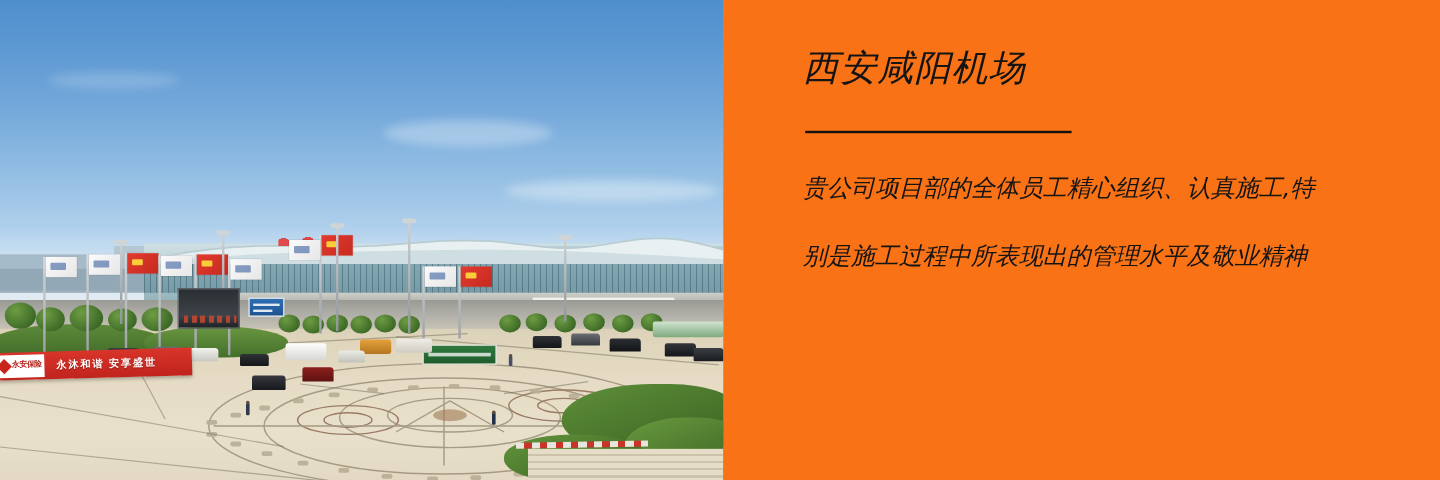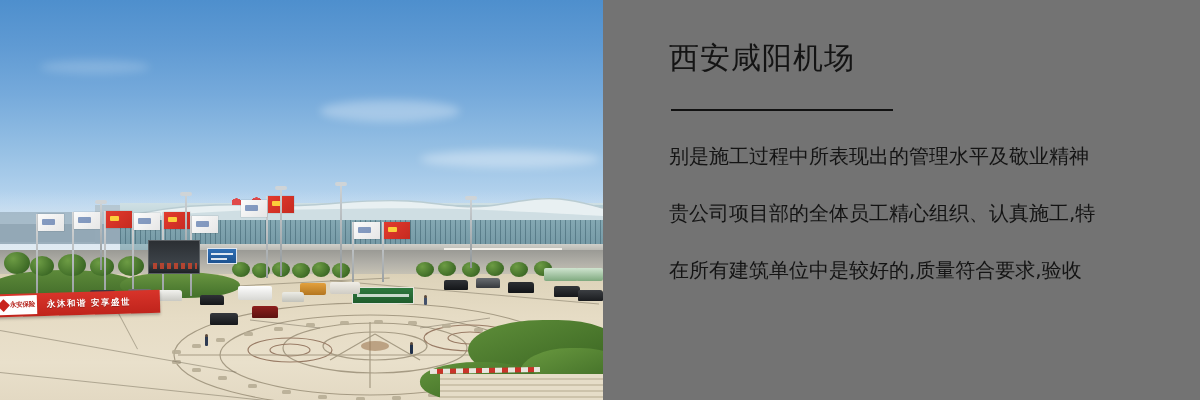--- a/index.html
+++ b/index.html
@@ -237,22 +237,23 @@
   .curb {
     position:absolute; left:430px; top:368px; width:110px; height:5px;
     background:repeating-linear-gradient(90deg,#e8e5dd 0 7px,#c9342a 7px 13px);
     transform:rotate(-1deg);
   }
 
   
   .text-pane {
     position:relative;
     flex:1 1 auto;
-    background:#737373;
+    background:#f97316;
     padding:0;
+    font-style:italic;
   }
   .panel-inner {
     position:absolute;
     left:66px; top:0; right:54px; bottom:0;
   }
   .headline {
     position:absolute; left:0; top:40px;
     font-size:30px; line-height:1.2; color:#141414;
     letter-spacing:1px; white-space:nowrap;
     font-family:"DejaVu Sans","Liberation Sans",sans-serif;
@@ -513,21 +514,20 @@
   </div>
 
   <div class="text-pane">
     <div class="panel-inner">
 
       <div class="headline">西安咸阳机场</div>
 
       <div class="rule"></div>
 
       <div class="body-copy">
+        <div class="body-line">贵公司项目部的全体员工精心组织、认真施工,特</div>
         <div class="body-line">别是施工过程中所表现出的管理水平及敬业精神</div>
-        <div class="body-line">贵公司项目部的全体员工精心组织、认真施工,特</div>
-        <div class="body-line">在所有建筑单位中是较好的,质量符合要求,验收</div>
       </div>
 
     </div>
   </div>
 
 </div>
 
 </body></html>

